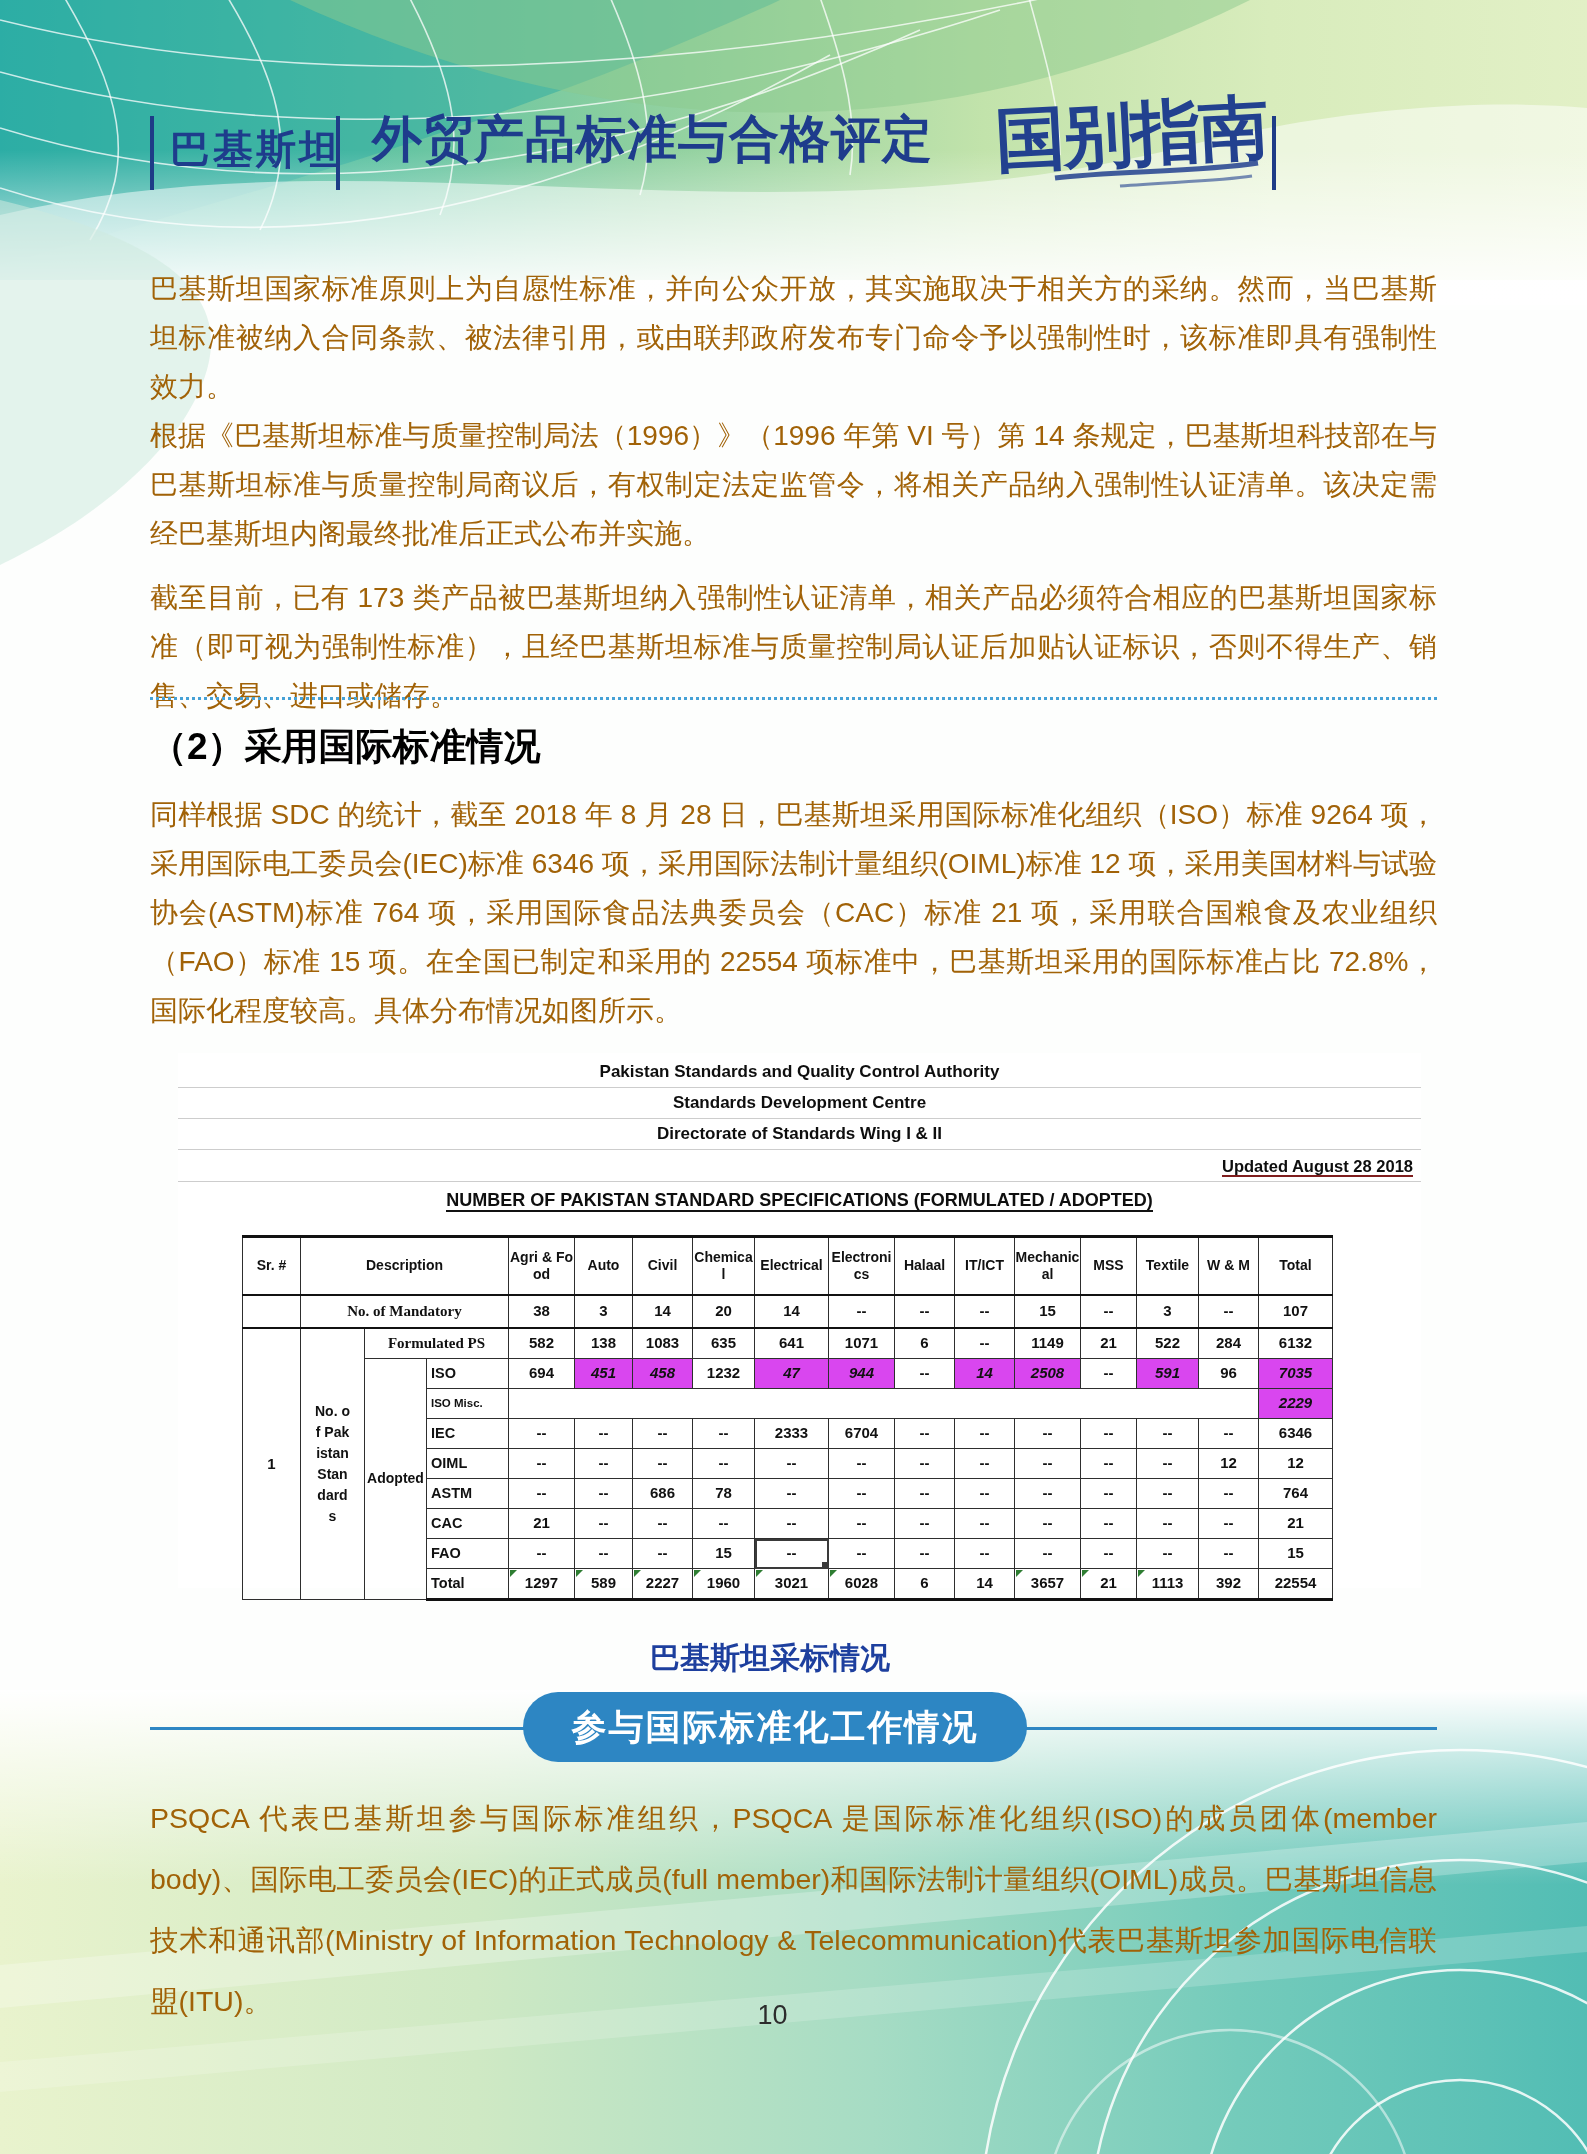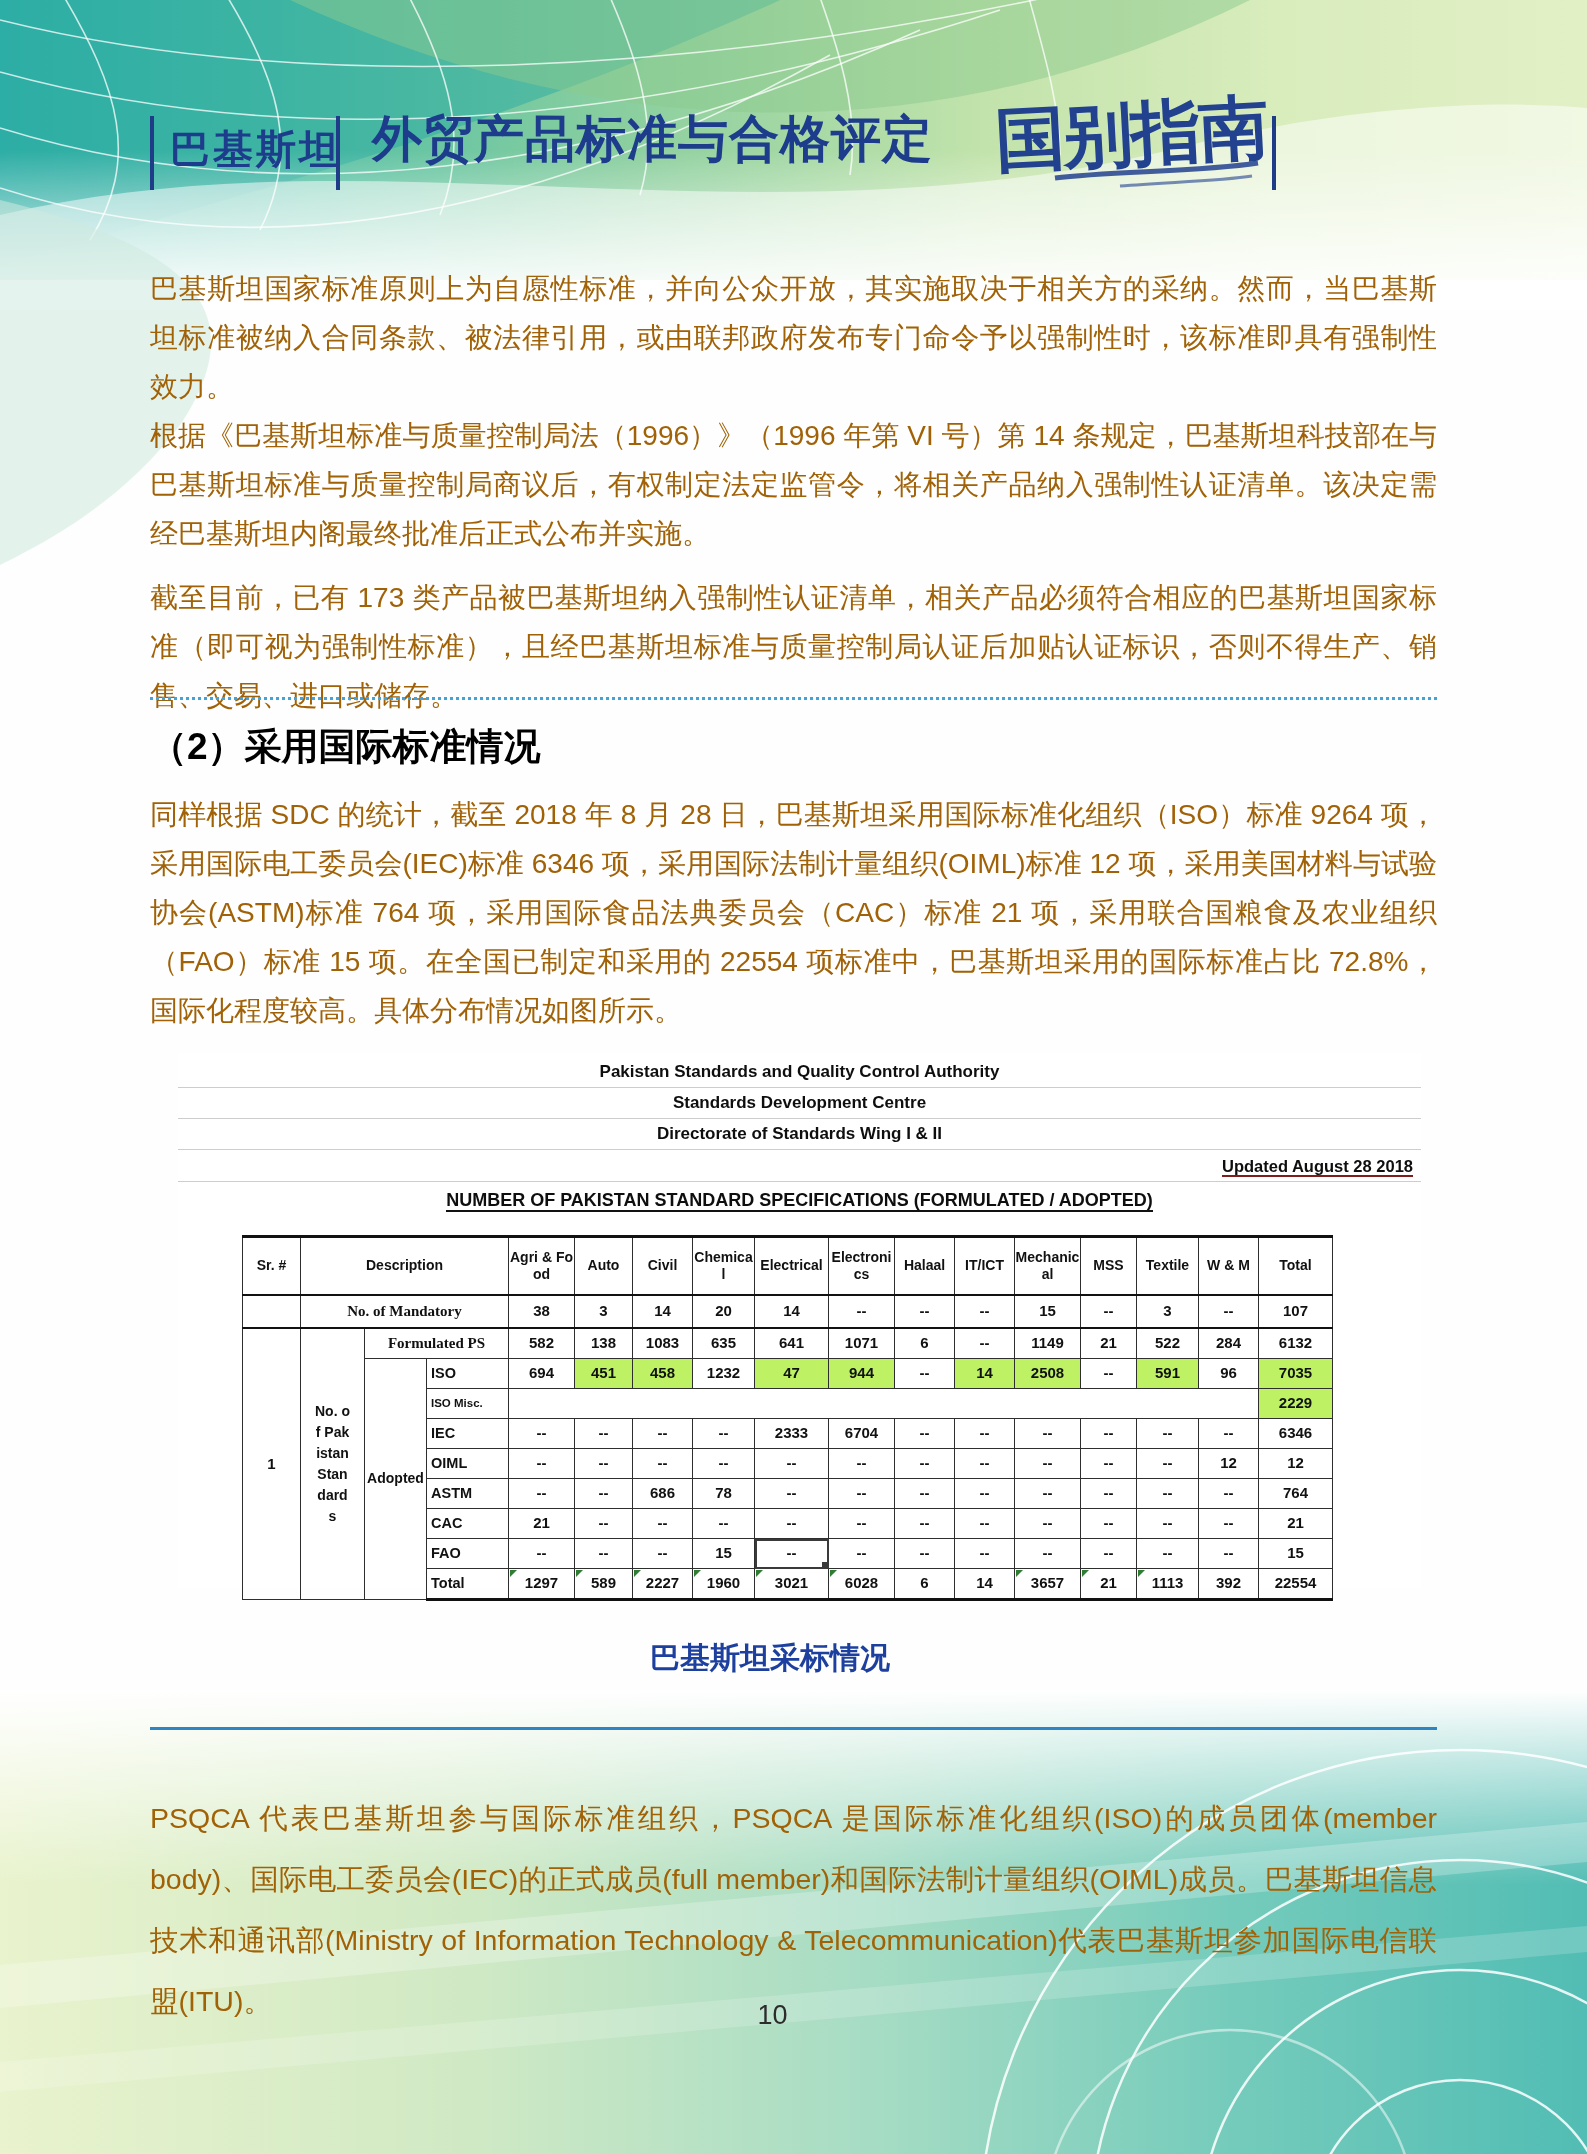--- a/index.html
+++ b/index.html
@@ -44,21 +44,21 @@
             font-size:15px;line-height:1.12;position:relative;overflow:hidden;}
   tr.hrow th{height:56px;font-size:14px;word-break:break-all;border-top:3px solid #111;
             border-bottom:2.5px solid #111;line-height:1.25;}
   tr.r-mand td{border-bottom:2.5px solid #111;height:31px;}
   tr.r-total td{border-bottom:3px solid #111;}
   .lbl-l{text-align:left !important;padding-left:4px !important;font-size:14.5px !important;}
   .lbl-c{font-size:15px;font-family:Liberation Serif, serif;}
   .small{font-size:11.5px !important;}
   .groupcell{font-size:14px !important;word-break:break-all;line-height:1.5 !important;padding:0 14px !important;}
   .adoptcell{font-size:14px !important;}
-  .shade{background:#bef264;}
+  .shade{background:#d946ef;font-style:italic;}
   .tri::before{content:"";position:absolute;top:1px;left:1px;width:0;height:0;
                border-top:7px solid #2e7d32;border-right:7px solid transparent;}
   .selcell{outline:2.5px solid #3a3a3a;outline-offset:-2.5px;}
   .selcell::after{content:"";position:absolute;right:0;bottom:0;width:6px;height:6px;background:#3a3a3a;}
 
   .tbl-caption{position:absolute;left:150px;top:1600px;width:1240px;text-align:center;font-size:30px;
                font-weight:bold;color:#1d3f9e;z-index:2;margin-top:38px;}
 
   .pill-line{position:absolute;left:150px;top:1727px;width:1287px;border-top:3.5px solid #2d86c3;z-index:2;}
   .pill{position:absolute;left:523px;top:1692px;width:504px;height:70px;background:#2d86c3;
@@ -360,19 +360,20 @@
         <td>392</td>
         <td>22554</td>
       </tr>
     </tbody>
       </table>
   </div>
 
   <div class="tbl-caption">巴基斯坦采标情况</div>
 
   <div class="pill-line"></div>
+  <div class="pill">参与国际标准化工作情况</div>
 
   <div class="p-main" id="blk3">
     <p>PSQCA 代表巴基斯坦参与国际标准组织，PSQCA 是国际标准化组织(ISO)的成员团体(member body)、国际电工委员会(IEC)的正式成员(full member)和国际法制计量组织(OIML)成员。巴基斯坦信息技术和通讯部(Ministry of Information Technology &amp; Telecommunication)代表巴基斯坦参加国际电信联盟(ITU)。</p>
   </div>
 
   <div class="pagenum">10</div>
 </div>
 
 </body></html>

